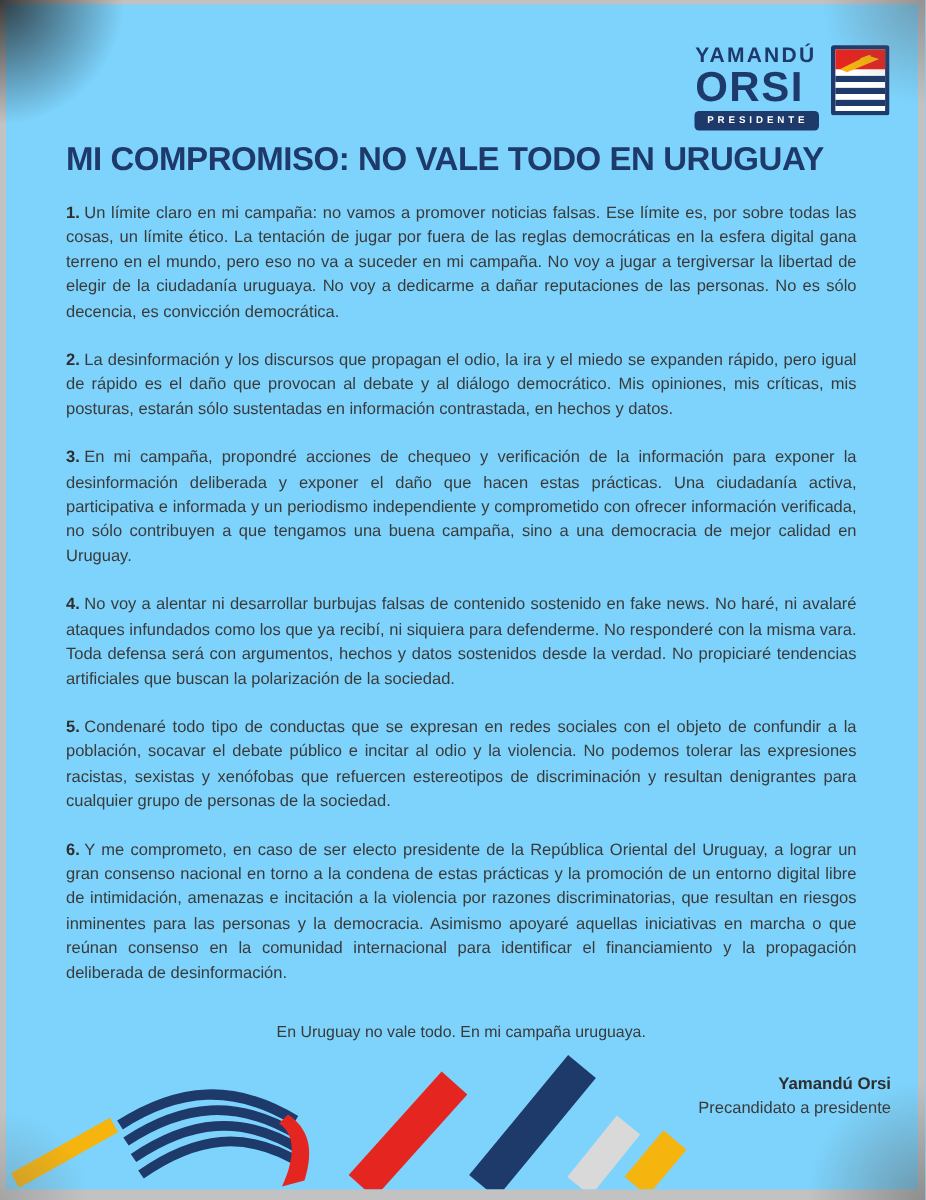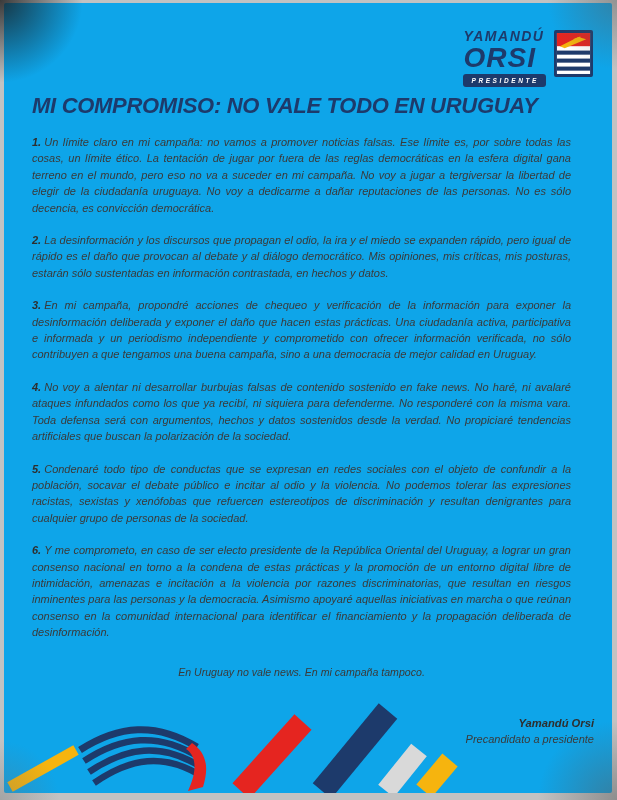--- a/index.html
+++ b/index.html
@@ -13,36 +13,36 @@
     background:radial-gradient(circle at 0 0, rgba(25,25,25,.8), rgba(25,25,25,0) 65%);}
   .corner.tr{right:0;top:0;width:70px;height:70px;
     background:radial-gradient(circle at 100% 0, rgba(90,90,90,.45), rgba(90,90,90,0) 70%);}
   .corner.br{right:0;bottom:0;width:80px;height:80px;
     background:radial-gradient(circle at 100% 100%, rgba(90,90,90,.5), rgba(90,90,90,0) 70%);}
   .corner.bl{left:0;bottom:0;width:60px;height:60px;
     background:radial-gradient(circle at 0 100%, rgba(110,110,110,.35), rgba(110,110,110,0) 70%);}
 
   .page{
     position:absolute;left:4px;right:5px;top:3px;bottom:7px;
-    background:#0ea5e9;border-radius:2px;overflow:hidden;font-style:italic;
+    background:#7dd3fc;border-radius:2px;overflow:hidden;
   }
 
   
   .logo{position:absolute;top:26px;right:19px;display:flex;align-items:flex-start;}
   .logo-text{display:flex;flex-direction:column;align-items:flex-start;}
   .logo-line1{color:#1d3a6b;font-weight:700;font-size:14px;letter-spacing:1.5px;line-height:15px;}
   .logo-line2{color:#1d3a6b;font-weight:800;font-size:28px;letter-spacing:1px;line-height:27px;}
   .logo-badge{
     margin-top:3px;background:#1d3a6b;color:#ffffff;border-radius:3px;
     font-size:6.5px;font-weight:700;letter-spacing:2.6px;padding:3px 7px 2.5px 8px;
   }
   .logo-flag{margin-left:8px;margin-top:1px;}
 
   
-  .content{position:absolute;left:0;top:0;right:0;padding:90px 41px 0 28px;}
+  .content{position:absolute;left:12px;top:0;right:0;padding:90px 41px 0 28px;}
   .title{
     color:#1d3a6b;font-weight:800;font-size:22px;letter-spacing:-0.3px;
     margin:0 0 15px 0;line-height:26px;
   }
   .para{
     color:#3a3a3a;font-size:11px;line-height:16.4px;text-align:justify;
     margin:0 0 16px 0;
   }
   .para b{margin-right:3px;color:#2e2e2e;}
   .closing{
@@ -95,21 +95,21 @@
     <p class="para">
       <b>4.</b><span>No voy a alentar ni desarrollar burbujas falsas de contenido sostenido en fake news. No haré, ni avalaré ataques infundados como los que ya recibí, ni siquiera para defenderme. No responderé con la misma vara. Toda defensa será con argumentos, hechos y datos sostenidos desde la verdad. No propiciaré tendencias artificiales que buscan la polarización de la sociedad.</span>
     </p>
     <p class="para">
       <b>5.</b><span>Condenaré todo tipo de conductas que se expresan en redes sociales con el objeto de confundir a la población, socavar el debate público e incitar al odio y la violencia. No podemos tolerar las expresiones racistas, sexistas y xenófobas que refuercen estereotipos de discriminación y resultan denigrantes para cualquier grupo de personas de la sociedad.</span>
     </p>
     <p class="para">
       <b>6.</b><span>Y me comprometo, en caso de ser electo presidente de la República Oriental del Uruguay, a lograr un gran consenso nacional en torno a la condena de estas prácticas y la promoción de un entorno digital libre de intimidación, amenazas e incitación a la violencia por razones discriminatorias, que resultan en riesgos inminentes para las personas y la democracia. Asimismo apoyaré aquellas iniciativas en marcha o que reúnan consenso en la comunidad internacional para identificar el financiamiento y la propagación deliberada de desinformación.</span>
     </p>
 
-    <div class="closing">En Uruguay no vale news. En mi campaña tampoco.</div>
+    <div class="closing">En Uruguay no vale todo. En mi campaña uruguaya.</div>
   </div>
 
   <div class="signature">
     <div class="sig-name">Yamandú Orsi</div>
     <div class="sig-role">Precandidato a presidente</div>
   </div>
 
   <svg class="ribbon" viewBox="0 0 610 116">
 
     <line x1="6" y1="110" x2="72" y2="73" stroke="#f6b40e" stroke-width="11"></line>

